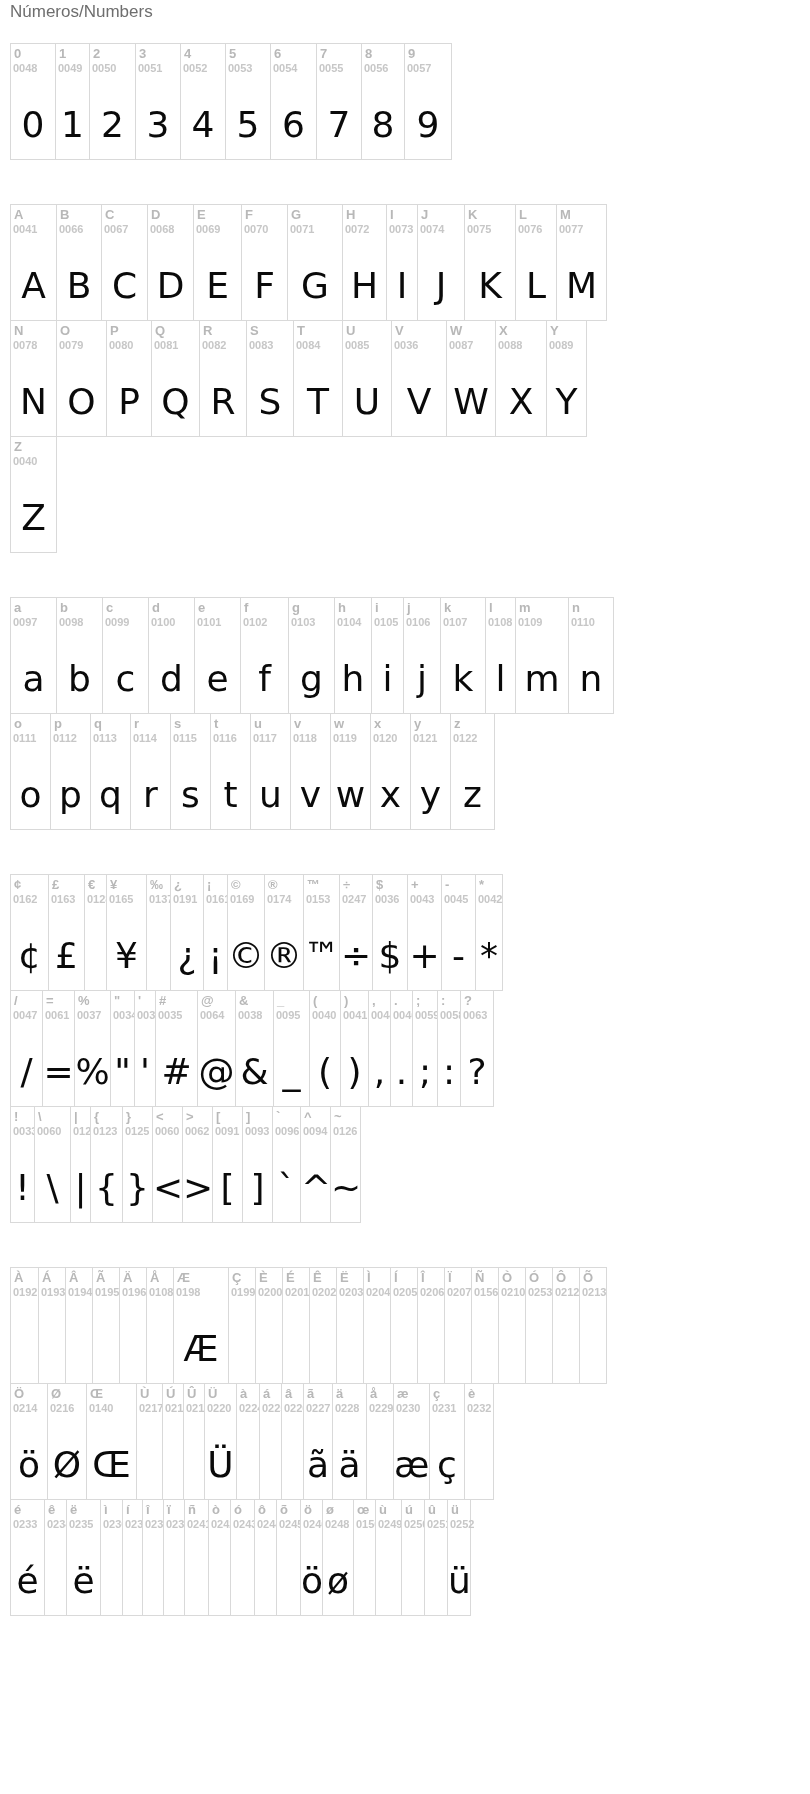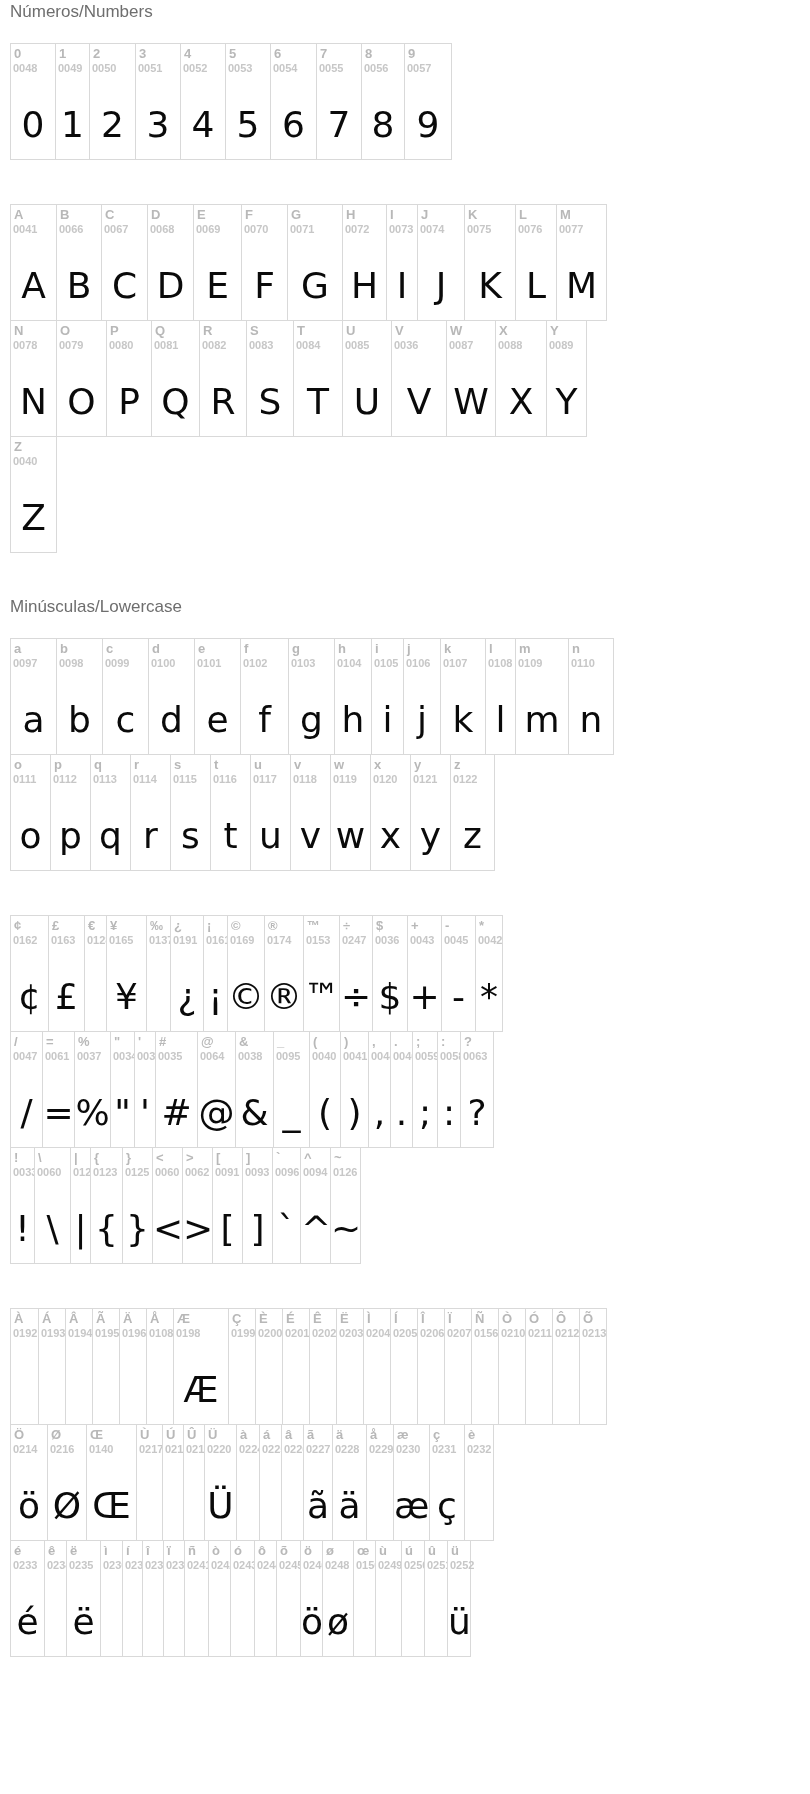--- a/index.html
+++ b/index.html
@@ -260,21 +260,20 @@
         <div class="row">
           <div class="cell" style="width: 47px;">
             <div class="cell-ch">Z</div>
             <div class="cell-code">0040</div>
             <div class="cell-glyph">Z</div>
           </div>
         </div>
       </div>
     </div>
     <div class="section">
-      <div class="sec-title">Minúsculas/Lowercase</div>
       <div class="grid">
         <div class="row">
           <div class="cell" style="width: 47px;">
             <div class="cell-ch">a</div>
             <div class="cell-code">0097</div>
             <div class="cell-glyph">a</div>
           </div>
           <div class="cell" style="width: 47px;">
             <div class="cell-ch">b</div>
             <div class="cell-code">0098</div>
@@ -699,21 +698,21 @@
           <div class="cell" style="width: 28px;">
             <div class="cell-ch">Ñ</div>
             <div class="cell-code">0156</div>
           </div>
           <div class="cell" style="width: 28px;">
             <div class="cell-ch">Ò</div>
             <div class="cell-code">0210</div>
           </div>
           <div class="cell" style="width: 28px;">
             <div class="cell-ch">Ó</div>
-            <div class="cell-code">0211</div>
+            <div class="cell-code">0253</div>
           </div>
           <div class="cell" style="width: 28px;">
             <div class="cell-ch">Ô</div>
             <div class="cell-code">0212</div>
           </div>
           <div class="cell" style="width: 28px;">
             <div class="cell-ch">Õ</div>
             <div class="cell-code">0213</div>
           </div>
         </div>

